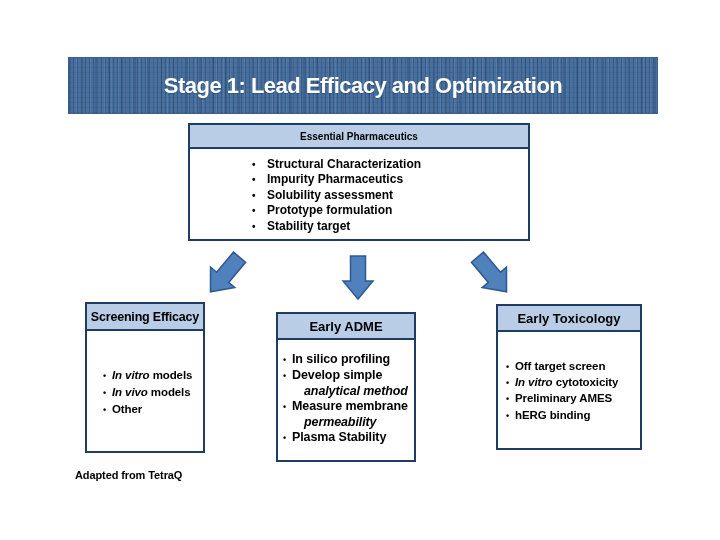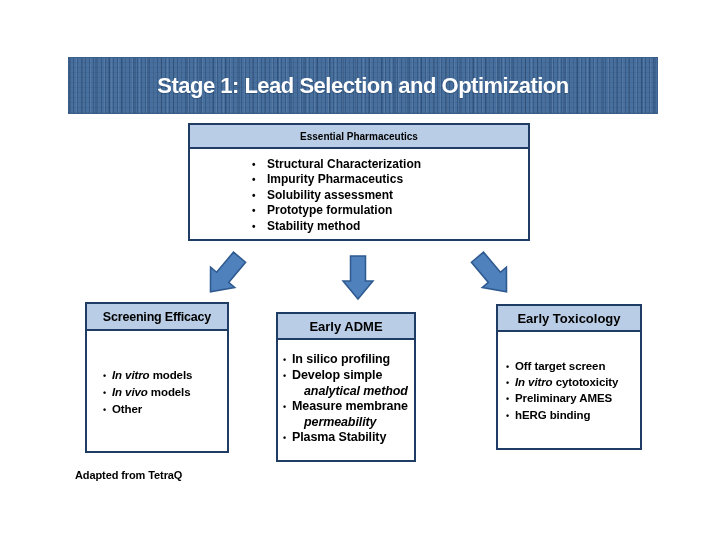--- a/index.html
+++ b/index.html
@@ -46,21 +46,21 @@
   .box-body{font-weight:bold;color:var(--body-text);}
   .bullet-item .line{white-space:nowrap;}
   .dot{display:inline-block;text-align:left;}
   .it{font-style:italic;}
   
   .ep{left:188px;top:123px;width:342px;height:118px;}
   .ep .box-header{height:24px;line-height:23px;font-size:10px;}
   .ep .box-body{padding:8px 0 0 62px;font-size:12px;line-height:15.4px;}
   .ep .dot{width:15px;font-size:10px;}
   
-  .screening{left:85px;top:302px;width:144px;height:151px;}
+  .screening{left:85px;top:302px;width:120px;height:151px;}
   .screening .box-header{height:27px;line-height:26px;font-size:12.5px;letter-spacing:-0.2px;}
   .screening .box-body{padding:36px 2px 0 16px;font-size:11.5px;line-height:16px;letter-spacing:-0.1px;}
   .screening .dot{width:9px;font-size:9px;}
   
   .adme{left:276px;top:312px;width:140px;height:150px;}
   .adme .box-header{height:26px;line-height:25px;font-size:13px;}
   .adme .box-body{padding:12px 2px 0 5px;font-size:12.5px;line-height:15px;letter-spacing:-0.1px;}
   .adme .dot{width:9px;font-size:9px;}
   .adme .line.cont{padding-left:21px;}
   
@@ -78,42 +78,42 @@
   .arrow-right{left:476px;top:252px;transform:rotate(-40deg) scale(1.05);}
   
   .credit{position:absolute;left:75px;top:469px;font-size:11px;font-weight:bold;letter-spacing:-0.1px;}
 </style>
 </head>
 <body>
 
 <div class="slide">
 
   <div class="banner">
-    <div class="banner-title">Stage 1: Lead Selection and Optimization</div>
+    <div class="banner-title">Stage 1: Lead Efficacy and Optimization</div>
   </div>
 
   <div class="box ep">
     <div class="box-header">
       <span>Essential Pharmaceutics</span>
     </div>
     <div class="box-body">
         <div class="bullet-item">
           <div class="line"><span class="dot">•</span><span>Structural Characterization</span></div>
         </div>
         <div class="bullet-item">
           <div class="line"><span class="dot">•</span><span>Impurity Pharmaceutics</span></div>
         </div>
         <div class="bullet-item">
           <div class="line"><span class="dot">•</span><span>Solubility assessment</span></div>
         </div>
         <div class="bullet-item">
           <div class="line"><span class="dot">•</span><span>Prototype formulation</span></div>
         </div>
         <div class="bullet-item">
-          <div class="line"><span class="dot">•</span><span>Stability method</span></div>
+          <div class="line"><span class="dot">•</span><span>Stability target</span></div>
         </div>
       </div>
   </div>
 
   <div class="arrow arrow-left">
     <svg viewBox="0 0 32 45" aria-hidden="true">
         <polygon points="8.5,1 23.5,1 23.5,26 31,26 16,44 1,26 8.5,26"></polygon>
       </svg>
   </div>
   <div class="arrow arrow-mid">

